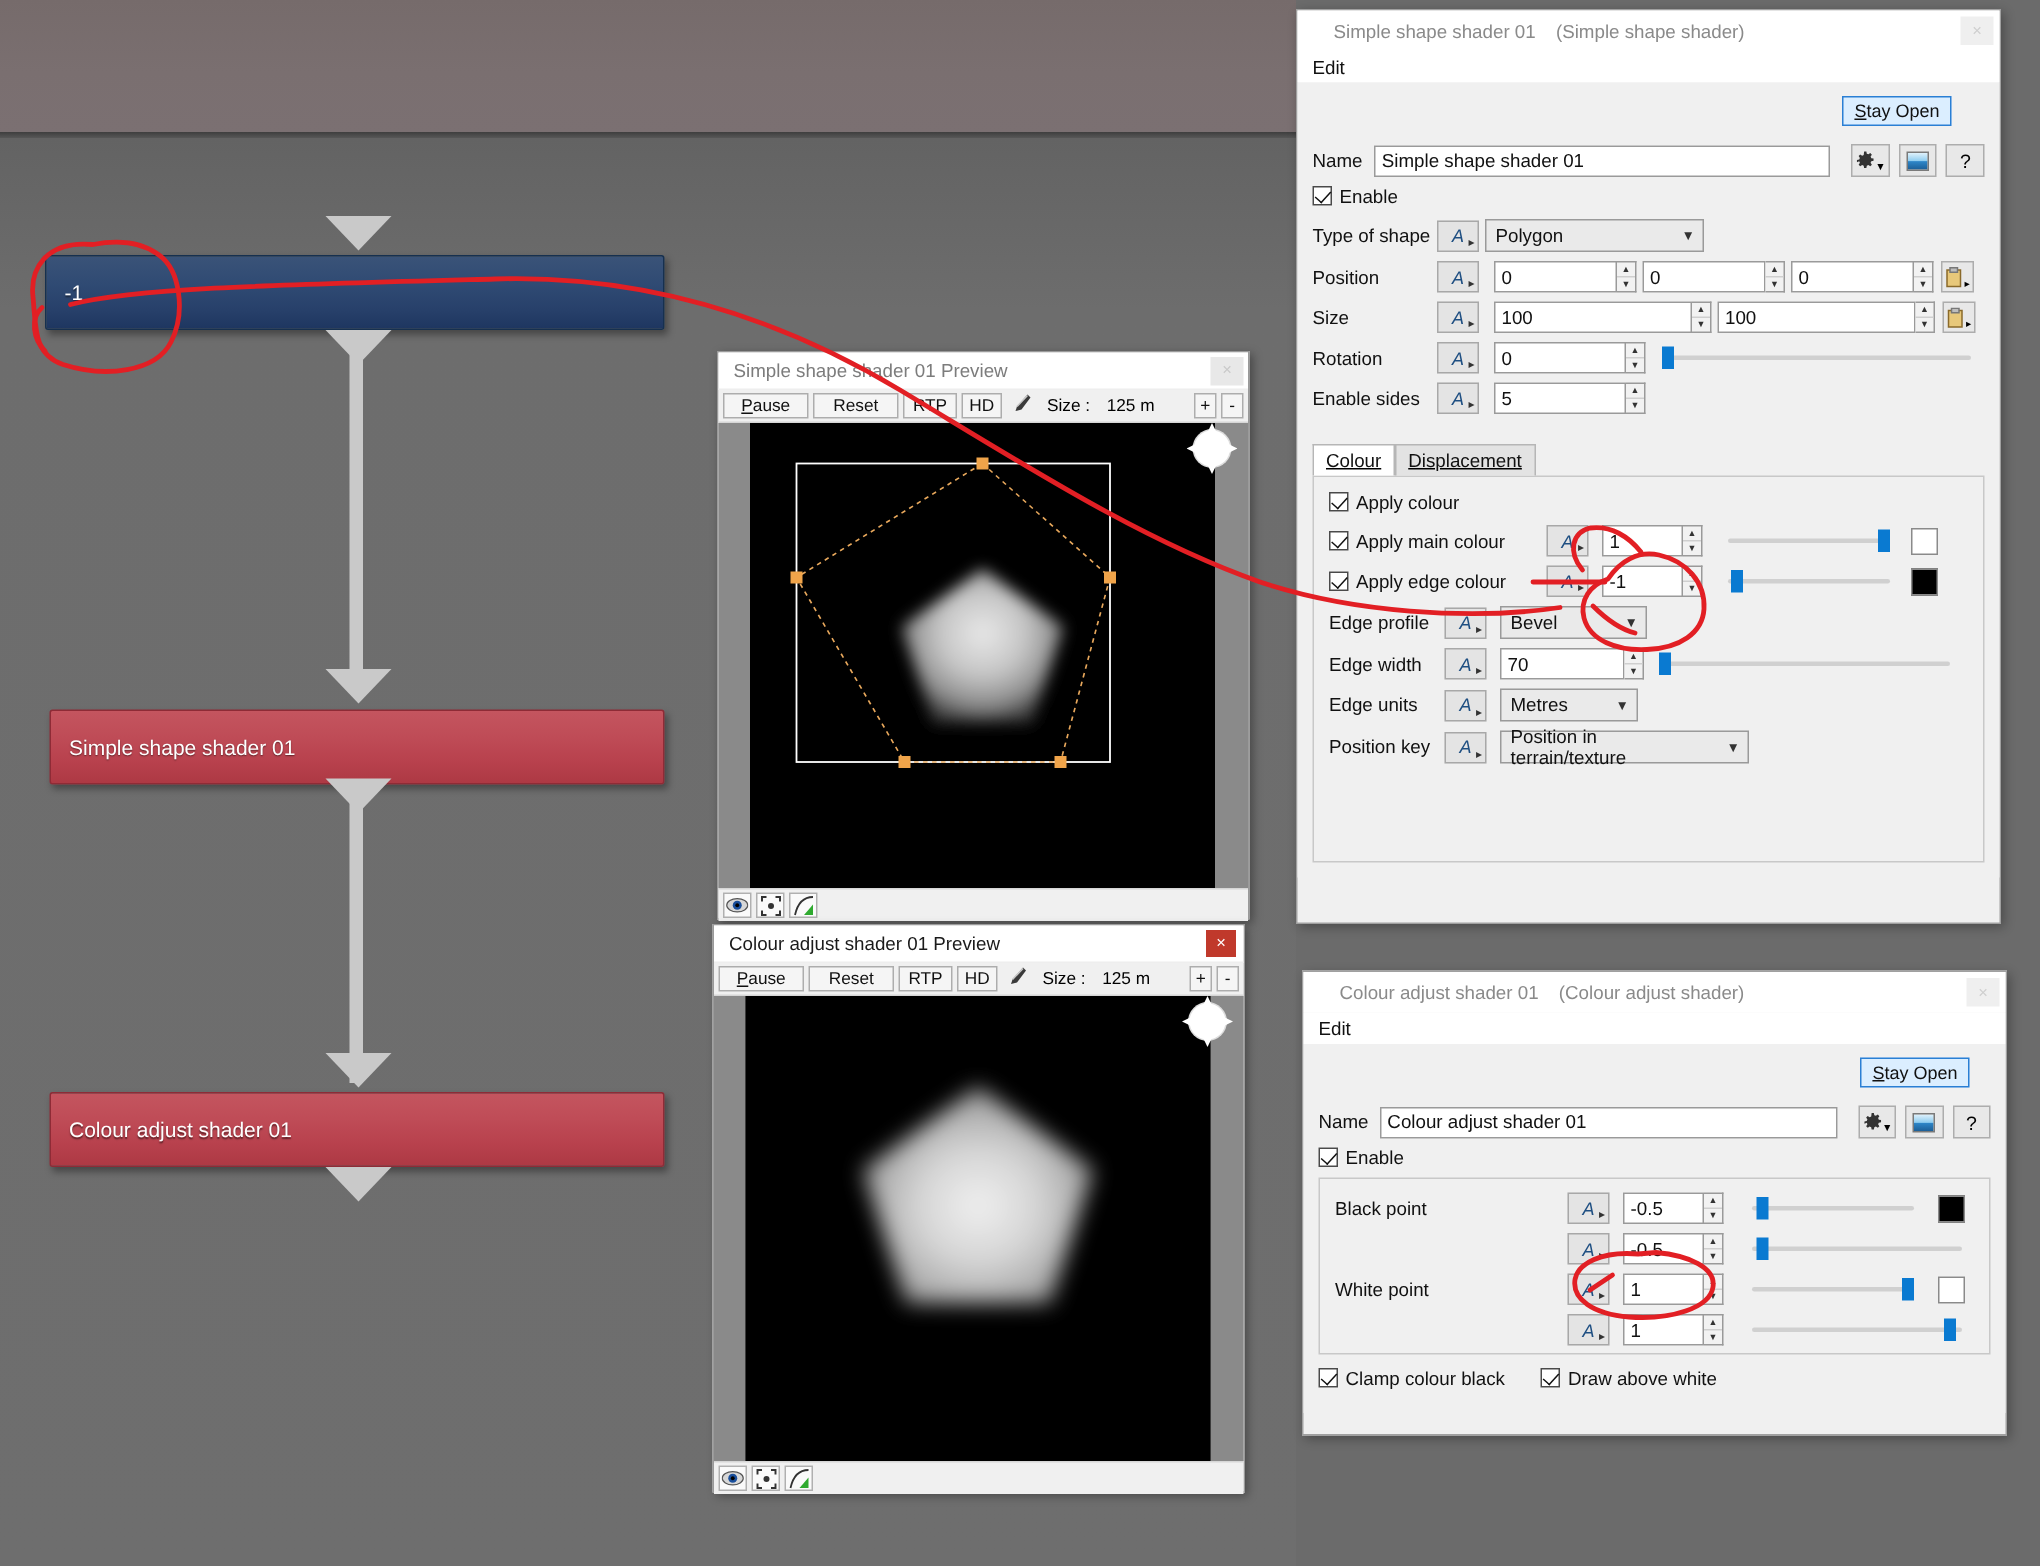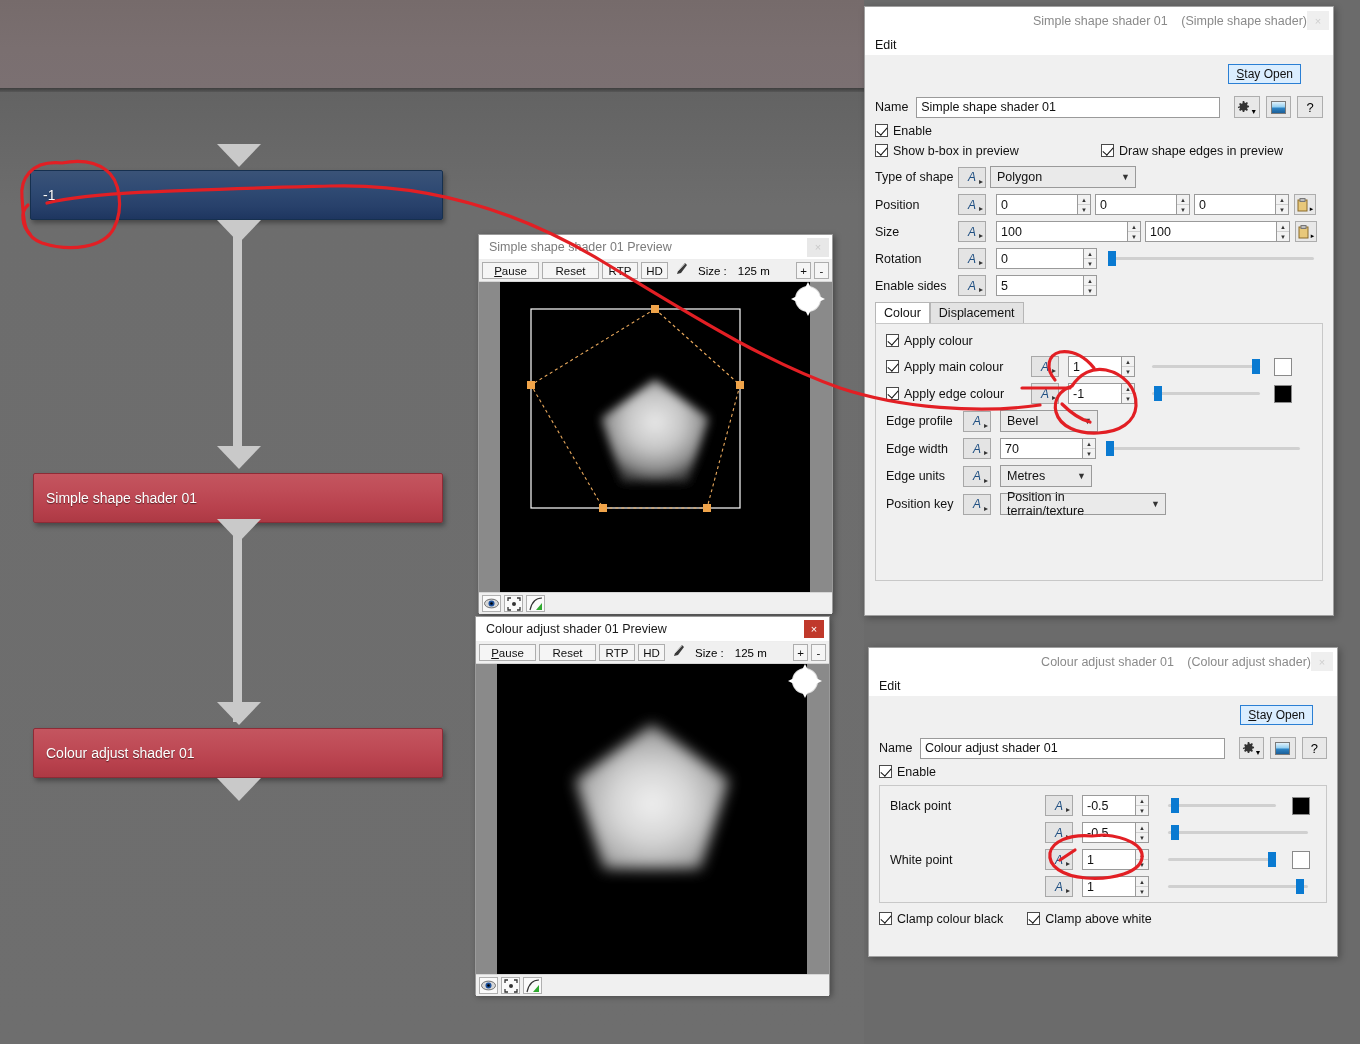--- a/index.html
+++ b/index.html
@@ -106,21 +106,21 @@
   .compass::before { left:9px; top:-5px; width:6px; height:34px; clip-path:polygon(50% 0,100% 18%,100% 82%,50% 100%,0 82%,0 18%); }
   .compass::after  { top:9px; left:-5px; height:6px; width:34px; clip-path:polygon(0 50%,18% 0,82% 0,100% 50%,82% 100%,18% 100%); }
 
   
   .panel {
     position:absolute; background:#f0f0f0; border:1px solid #a0a0a0;
     box-shadow:2px 2px 7px rgba(0,0,0,0.3);
   }
   .panel-title {
     height:27px; background:#fff; display:flex; align-items:center;
-    padding-left:24px; font-size:12.5px; color:#8a8a8a; justify-content:flex-end;
+    padding-left:24px; font-size:12.5px; color:#8a8a8a; justify-content:space-between;
   }
   .panel-title .pt-sub { color:#8a8a8a; }
   .panel-close {
     width:22px; height:19px; margin-right:4px; background:#efefef; color:#cfcfcf;
     display:flex; align-items:center; justify-content:center; font-size:11px;
   }
   .panel-menu {
     height:21px; background:#fff; padding-left:10px; font-size:12.5px;
     display:flex; align-items:center; color:#111;
   }
@@ -405,30 +405,20 @@
       <div class="icon-btn" style="margin-left:6px; font-size:13px;">?</div>
     </div>
 
     <div class="row" style="margin-top:2px;">
       <label class="cb">
         <span class="box on"></span>
         <span>Enable</span>
       </label>
     </div>
 
-    <div class="row" style="margin-top:4px;">
-      <label class="cb" style="width:226px;">
-        <span class="box on"></span>
-        <span>Show b-box in preview</span>
-      </label>
-      <label class="cb">
-        <span class="box on"></span>
-        <span>Draw shape edges in preview</span>
-      </label>
-    </div>
 
     <div class="row" style="margin-top:8px;">
       <div class="lbl" style="width:83px;">Type of shape</div>
       <div class="fa-btn">A</div>
       <div class="sel" style="width:146px; margin-left:4px;">
         <span>Polygon</span>
         <span class="chev">▼</span>
       </div>
     </div>
 
@@ -512,21 +502,21 @@
       <div class="fa-btn">A</div>
       <div style="display:flex; margin-left:10px;">
         <div class="txtin" style="width:88px;">5</div>
         <div class="spin">
             <i>▲</i>
             <i>▼</i>
           </div>
       </div>
     </div>
 
-    <div class="tabs" style="margin-top:6px;">
+    <div class="tabs" style="margin-top:20px;text-decoration:underline;">
       <div class="tab active">Colour</div>
       <div class="tab">Displacement</div>
     </div>
     <div class="tabpane" style="height:258px;">
 
       <label class="cb" style="margin-bottom:8px;">
         <span class="box on"></span>
         <span>Apply colour</span>
       </label>
 
@@ -731,21 +721,21 @@
       </div>
     </div>
 
     <div class="row" style="margin-top:9px;">
       <label class="cb" style="margin-right:24px;">
         <span class="box on"></span>
         <span>Clamp colour black</span>
       </label>
       <label class="cb">
         <span class="box on"></span>
-        <span>Clamp above white</span>
+        <span>Draw above white</span>
       </label>
     </div>
   </div>
 </div>
 
 <svg id="annotations">
   <g fill="none" stroke="#e21f24" stroke-width="3.2" stroke-linecap="round" stroke-linejoin="round">
 
     <path d="M 62,163 C 30,160 20,180 22,198 C 24,218 22,236 42,243 C 70,252 104,248 114,228 C 124,208 120,180 106,170 C 94,161 78,160 62,163 Z"></path>
 

